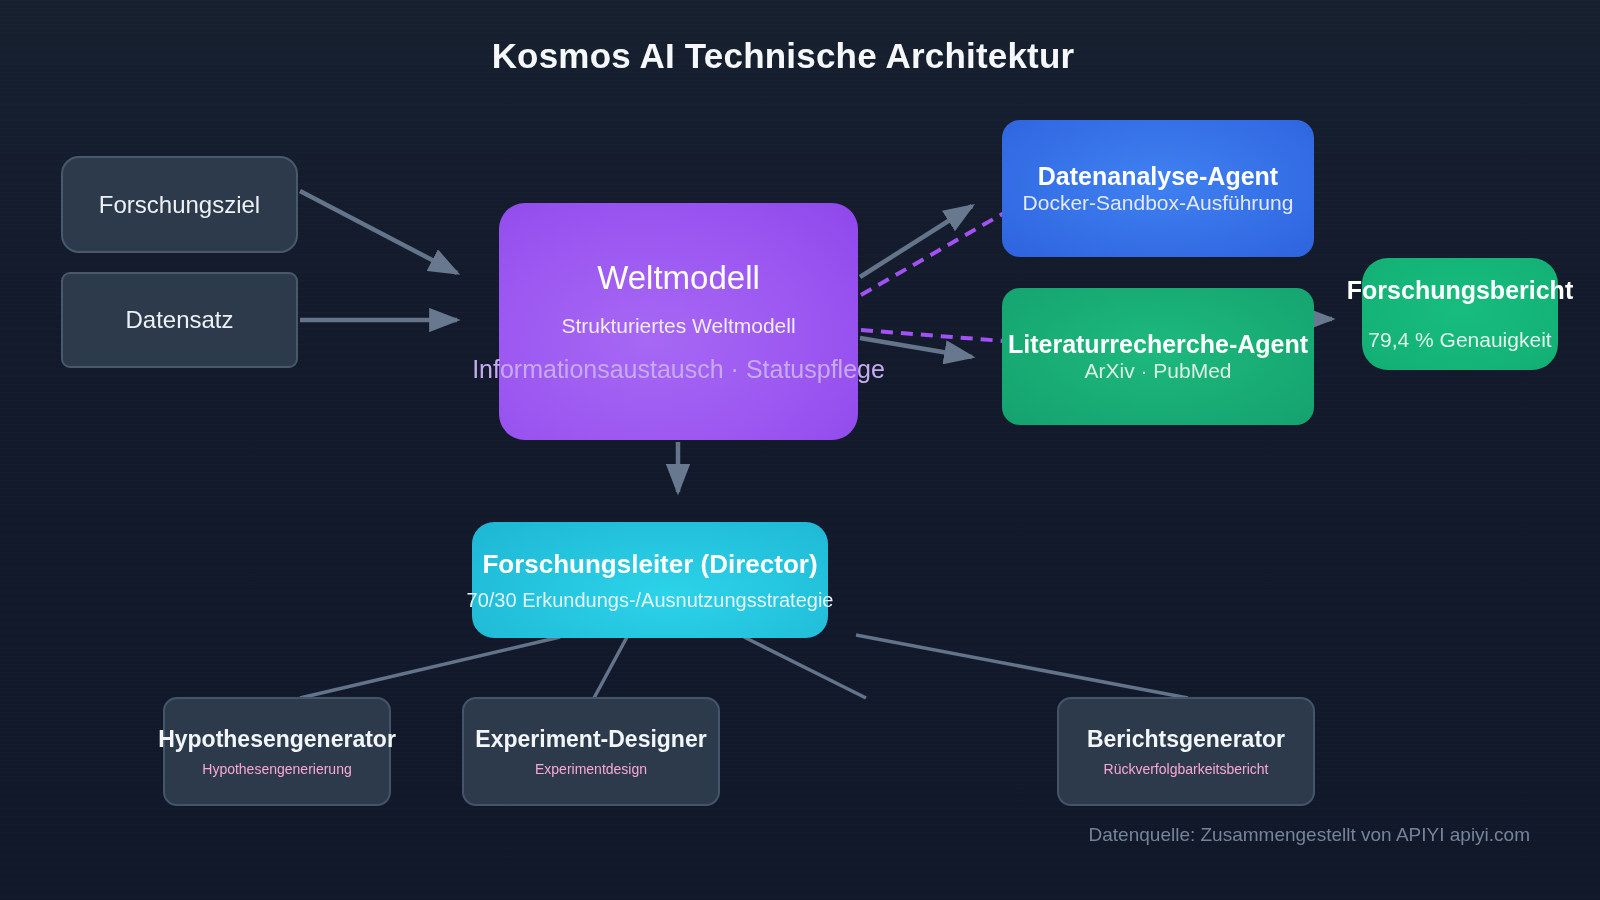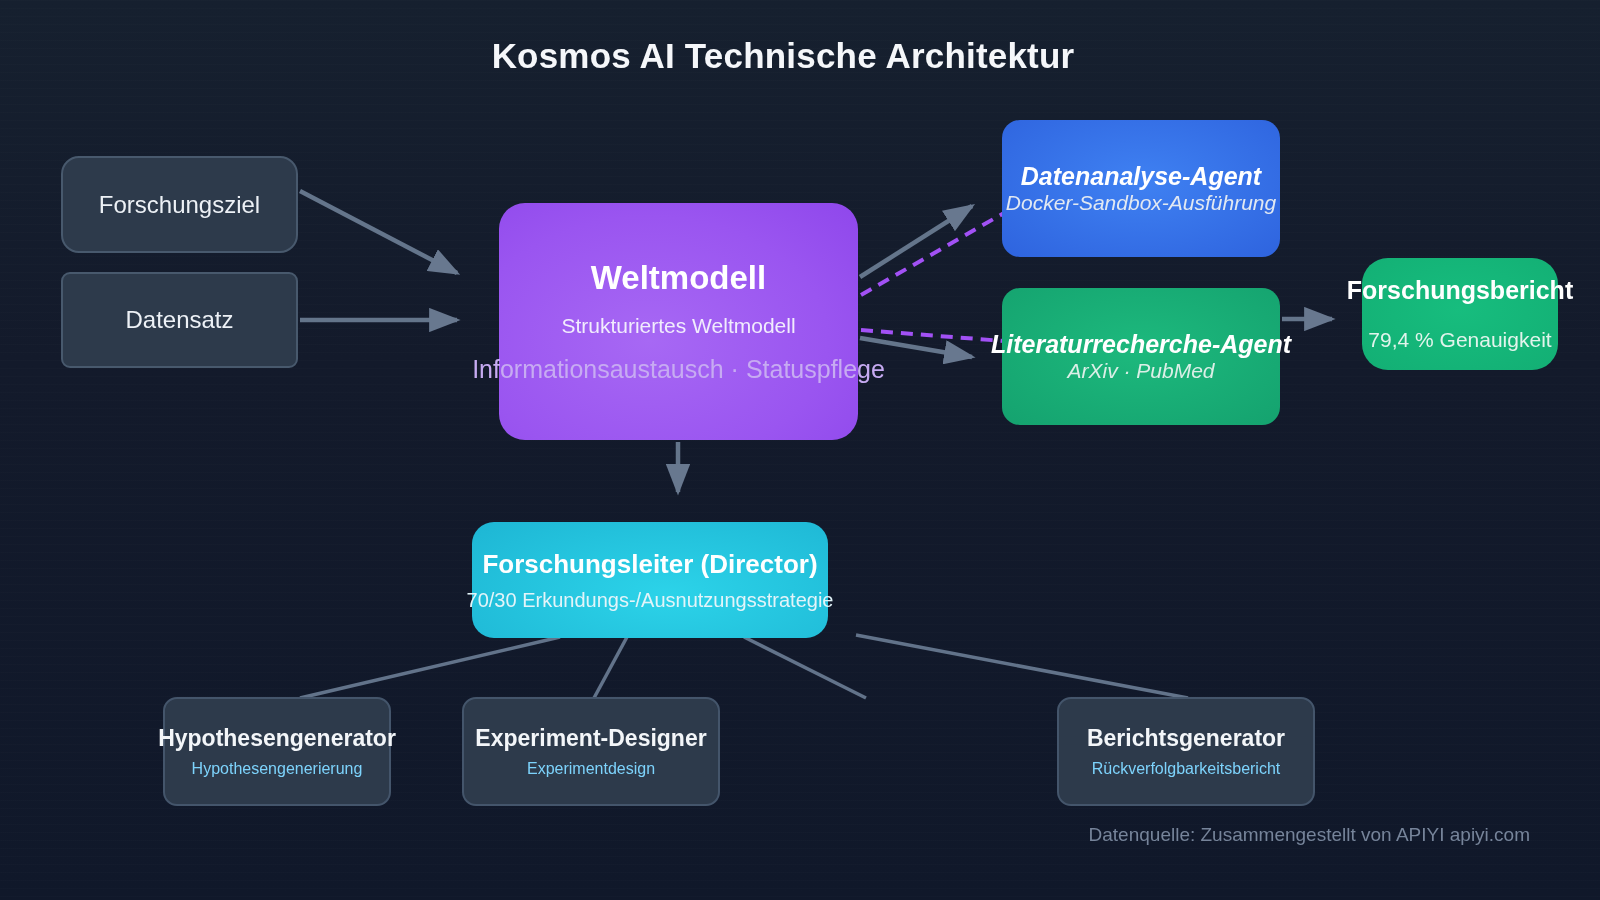--- a/index.html
+++ b/index.html
@@ -18,25 +18,25 @@
   .slate{background:#2d3a4b;border:2px solid #48596d;border-radius:18px;}
   .input-label{font-size:24px;color:#edf1f6;}
   .n-forschungsziel{left:61px;top:156px;width:237px;height:97px;}
   .n-datensatz{left:61px;top:272px;width:237px;height:96px;border-radius:9px;}
 
   .n-weltmodell{
     left:499px;top:203px;width:359px;height:237px;border-radius:26px;
     background:radial-gradient(90% 95% at 42% 58%, #a768f4 0%, #9a55f0 55%, #8b42ea 100%);
     gap:17px;
   }
-  .wm-title{font-size:33px;font-weight:700;color:#ffffff;text-align:right;}
+  .wm-title{font-size:33px;font-weight:400;color:#ffffff;text-align:right;}
   .wm-sub{font-size:21px;color:#f1ecfd;}
   .wm-detail{font-size:25px;color:#c7abf2;white-space:nowrap;}
 
-  .agent{width:278px;height:137px;border-radius:18px;font-style:italic;}
+  .agent{width:312px;height:137px;border-radius:18px;}
   .n-datenanalyse{
     left:1002px;top:120px;
     background:radial-gradient(120% 130% at 50% 45%, #3f81f2 0%, #2e63de 60%, #2254cf 100%);
   }
   .n-literatur{
     left:1002px;top:288px;
     background:radial-gradient(120% 130% at 50% 45%, #1db97d 0%, #139e6c 70%, #0f9465 100%);
   }
   .agent-title{font-size:25px;font-weight:700;color:#ffffff;white-space:nowrap;}
   .agent-sub{font-size:21px;color:#e2e9f2;white-space:nowrap;}
@@ -55,21 +55,21 @@
   }
   .director-title{font-size:26px;font-weight:700;color:#ffffff;white-space:nowrap;}
   .director-sub{font-size:20px;color:#e3f4f9;white-space:nowrap;}
 
   .bottom{top:697px;height:109px;border-radius:14px;gap:8px;background:#2d3a4b;border:2px solid #44556b;}
   .n-hypothesen{left:163px;width:228px;}
   .n-experiment{left:462px;width:258px;}
   .n-qualitaet{left:760px;width:257px;}
   .n-berichtgen{left:1057px;width:258px;}
   .bottom-title{font-size:23px;font-weight:700;color:#f3f6f9;white-space:nowrap;}
-  .bottom-sub{font-size:16px;color:#7dd3fc;white-space:nowrap;}
+  .bottom-sub{font-size:14px;color:#f9a8d4;white-space:nowrap;}
 
   .attribution{
     position:absolute;top:824px;right:70px;
     font-size:19px;color:#76849a;
   }
   svg.connectors{position:absolute;left:0;top:0;z-index:0;}
   .node{z-index:1;}
   .title,.attribution{z-index:1;}
 </style>
 </head>

